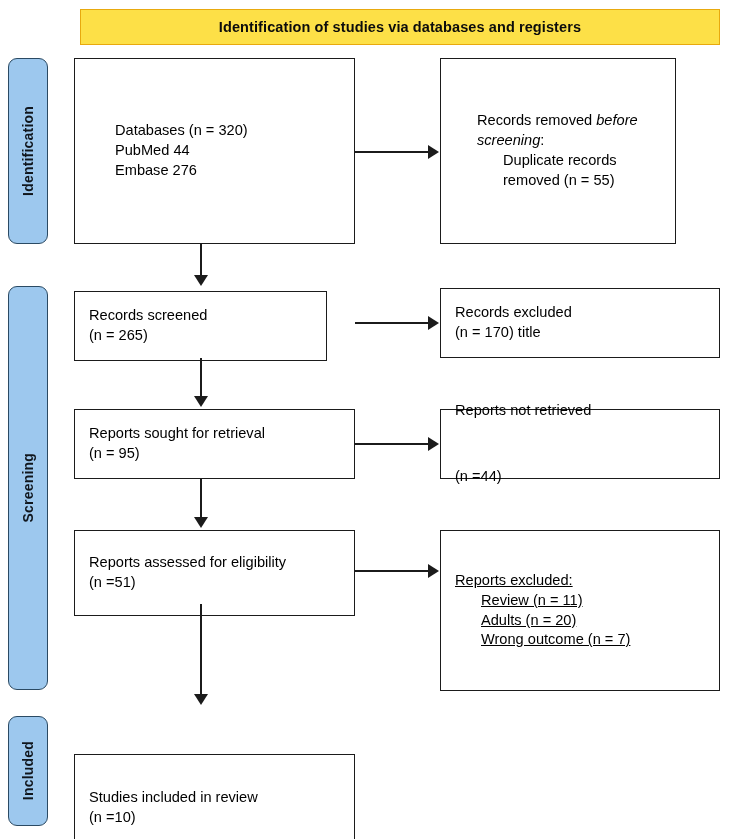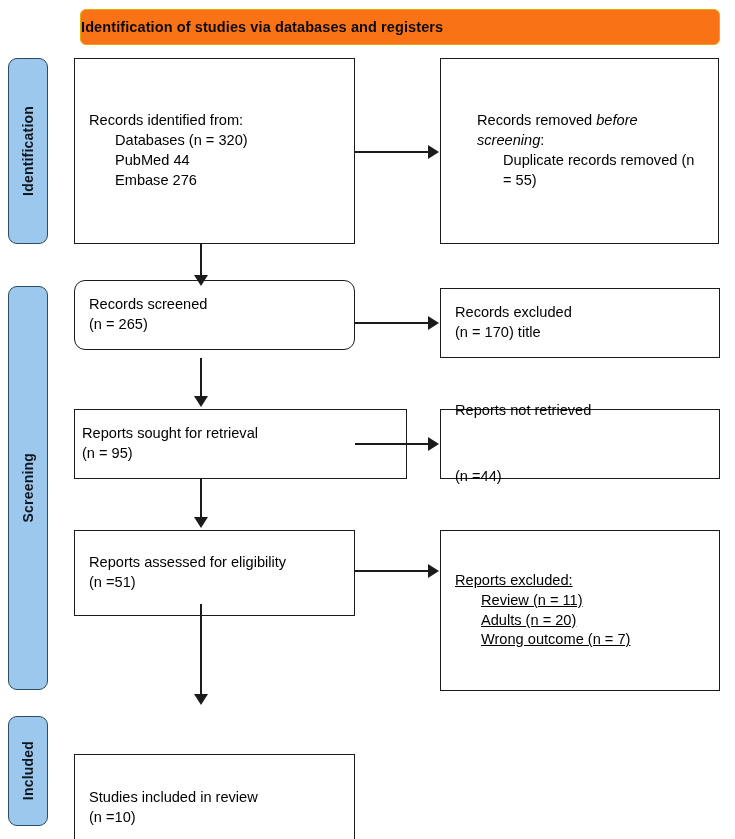--- a/index.html
+++ b/index.html
@@ -21,25 +21,26 @@
     width: 735px;
     height: 839px;
   }
   
   .banner {
     position: absolute;
     left: 80px;
     top: 9px;
     width: 640px;
     height: 36px;
-    background: #f97316;
+    background: #fde047;
     border: 1px solid #E8A90E;
-    border-radius: 6px;
+    border-radius: 0;
     display: flex;
     align-items: center;
+    justify-content: center;
     box-sizing: border-box;
   }
   .banner-text {
     font-size: 14.5px;
     font-weight: bold;
     color: #0c0c0c;
     letter-spacing: 0.1px;
     white-space: nowrap;
   }
   
@@ -84,24 +85,24 @@
     font-size: 14.6px;
     line-height: 1.36;
     color: #000000;
     white-space: pre-wrap;
   }
   .indent { padding-left: 26px; }
   .ital { font-style: italic; }
 
   
   #box-identified      { left: 74px;  top: 58px;  width: 281px; height: 186px; }
-  #box-removed         { left: 440px; top: 58px;  width: 279px; height: 186px; padding-left: 36px; }
-  #box-screened        { left: 74px;  top: 280px; width: 281px; height: 70px; border-radius: 11px;  }
+  #box-removed         { left: 440px; top: 58px;  width: 236px; height: 186px; padding-left: 36px; }
+  #box-screened        { left: 74px;  top: 291px; width: 253px; height: 70px;  }
   #box-excluded-title  { left: 440px; top: 288px; width: 280px; height: 70px;  }
-  #box-sought          { left: 74px;  top: 409px; width: 333px; height: 70px; padding-left: 7px;  }
+  #box-sought          { left: 74px;  top: 409px; width: 281px; height: 70px;  }
   #box-not-retrieved   { left: 440px; top: 409px; width: 280px; height: 70px; gap: 46px;  }
   #box-assessed        { left: 74px;  top: 530px; width: 281px; height: 86px;  }
   #box-reports-excl    { left: 440px; top: 530px; width: 280px; height: 161px; text-decoration: underline; }
   #box-included        { left: 74px;  top: 719px; width: 281px; height: 108px; margin-top: 35px; }
 
   
   .conn {
     position: absolute;
     background: #1b1b1b;
   }
@@ -135,21 +136,20 @@
     <span class="stage-label">Identification</span>
   </div>
   <div class="stage" id="stage-screening">
     <span class="stage-label">Screening</span>
   </div>
   <div class="stage" id="stage-included">
     <span class="stage-label">Included</span>
   </div>
 
   <div class="box" id="box-identified">
-    <p>Records identified from:</p>
     <p class="indent">Databases (n = 320)</p>
     <p class="indent">PubMed 44</p>
     <p class="indent">Embase 276</p>
   </div>
 
   <div class="box" id="box-removed">
     <p><span>Records removed </span><span class="ital">before screening</span><span>:</span></p>
     <p class="indent">Duplicate records removed (n = 55)</p>
   </div>
 

